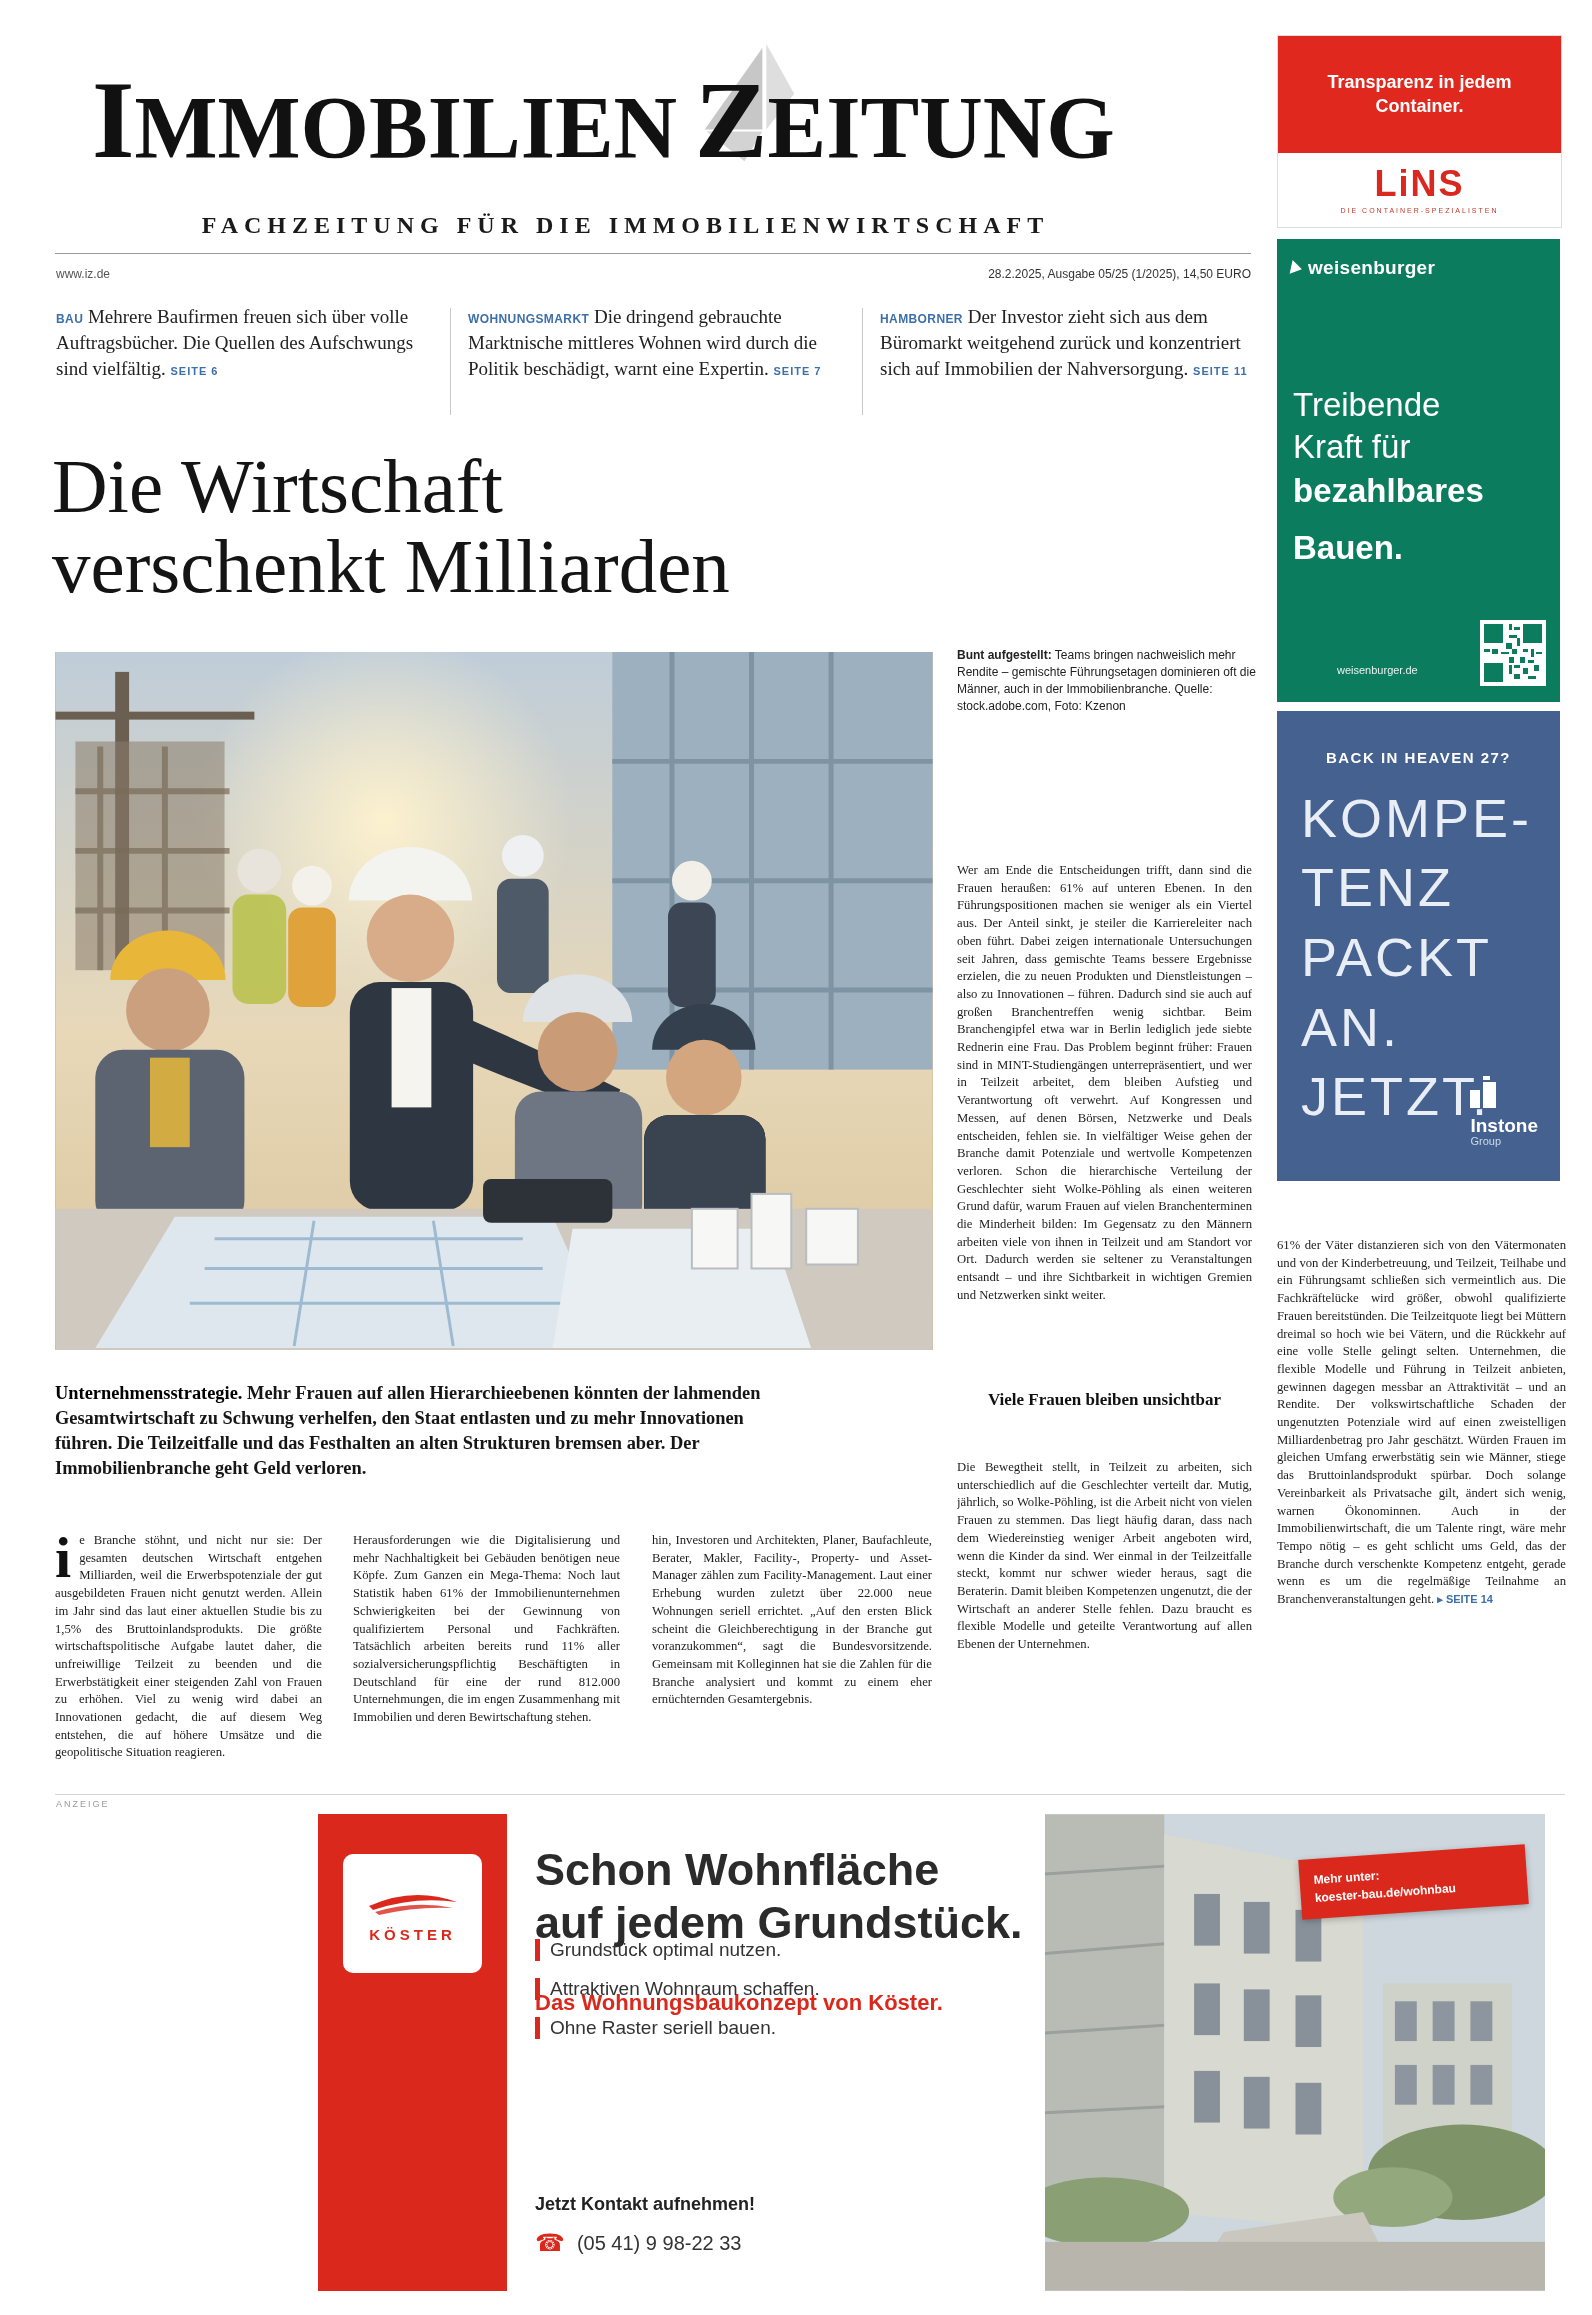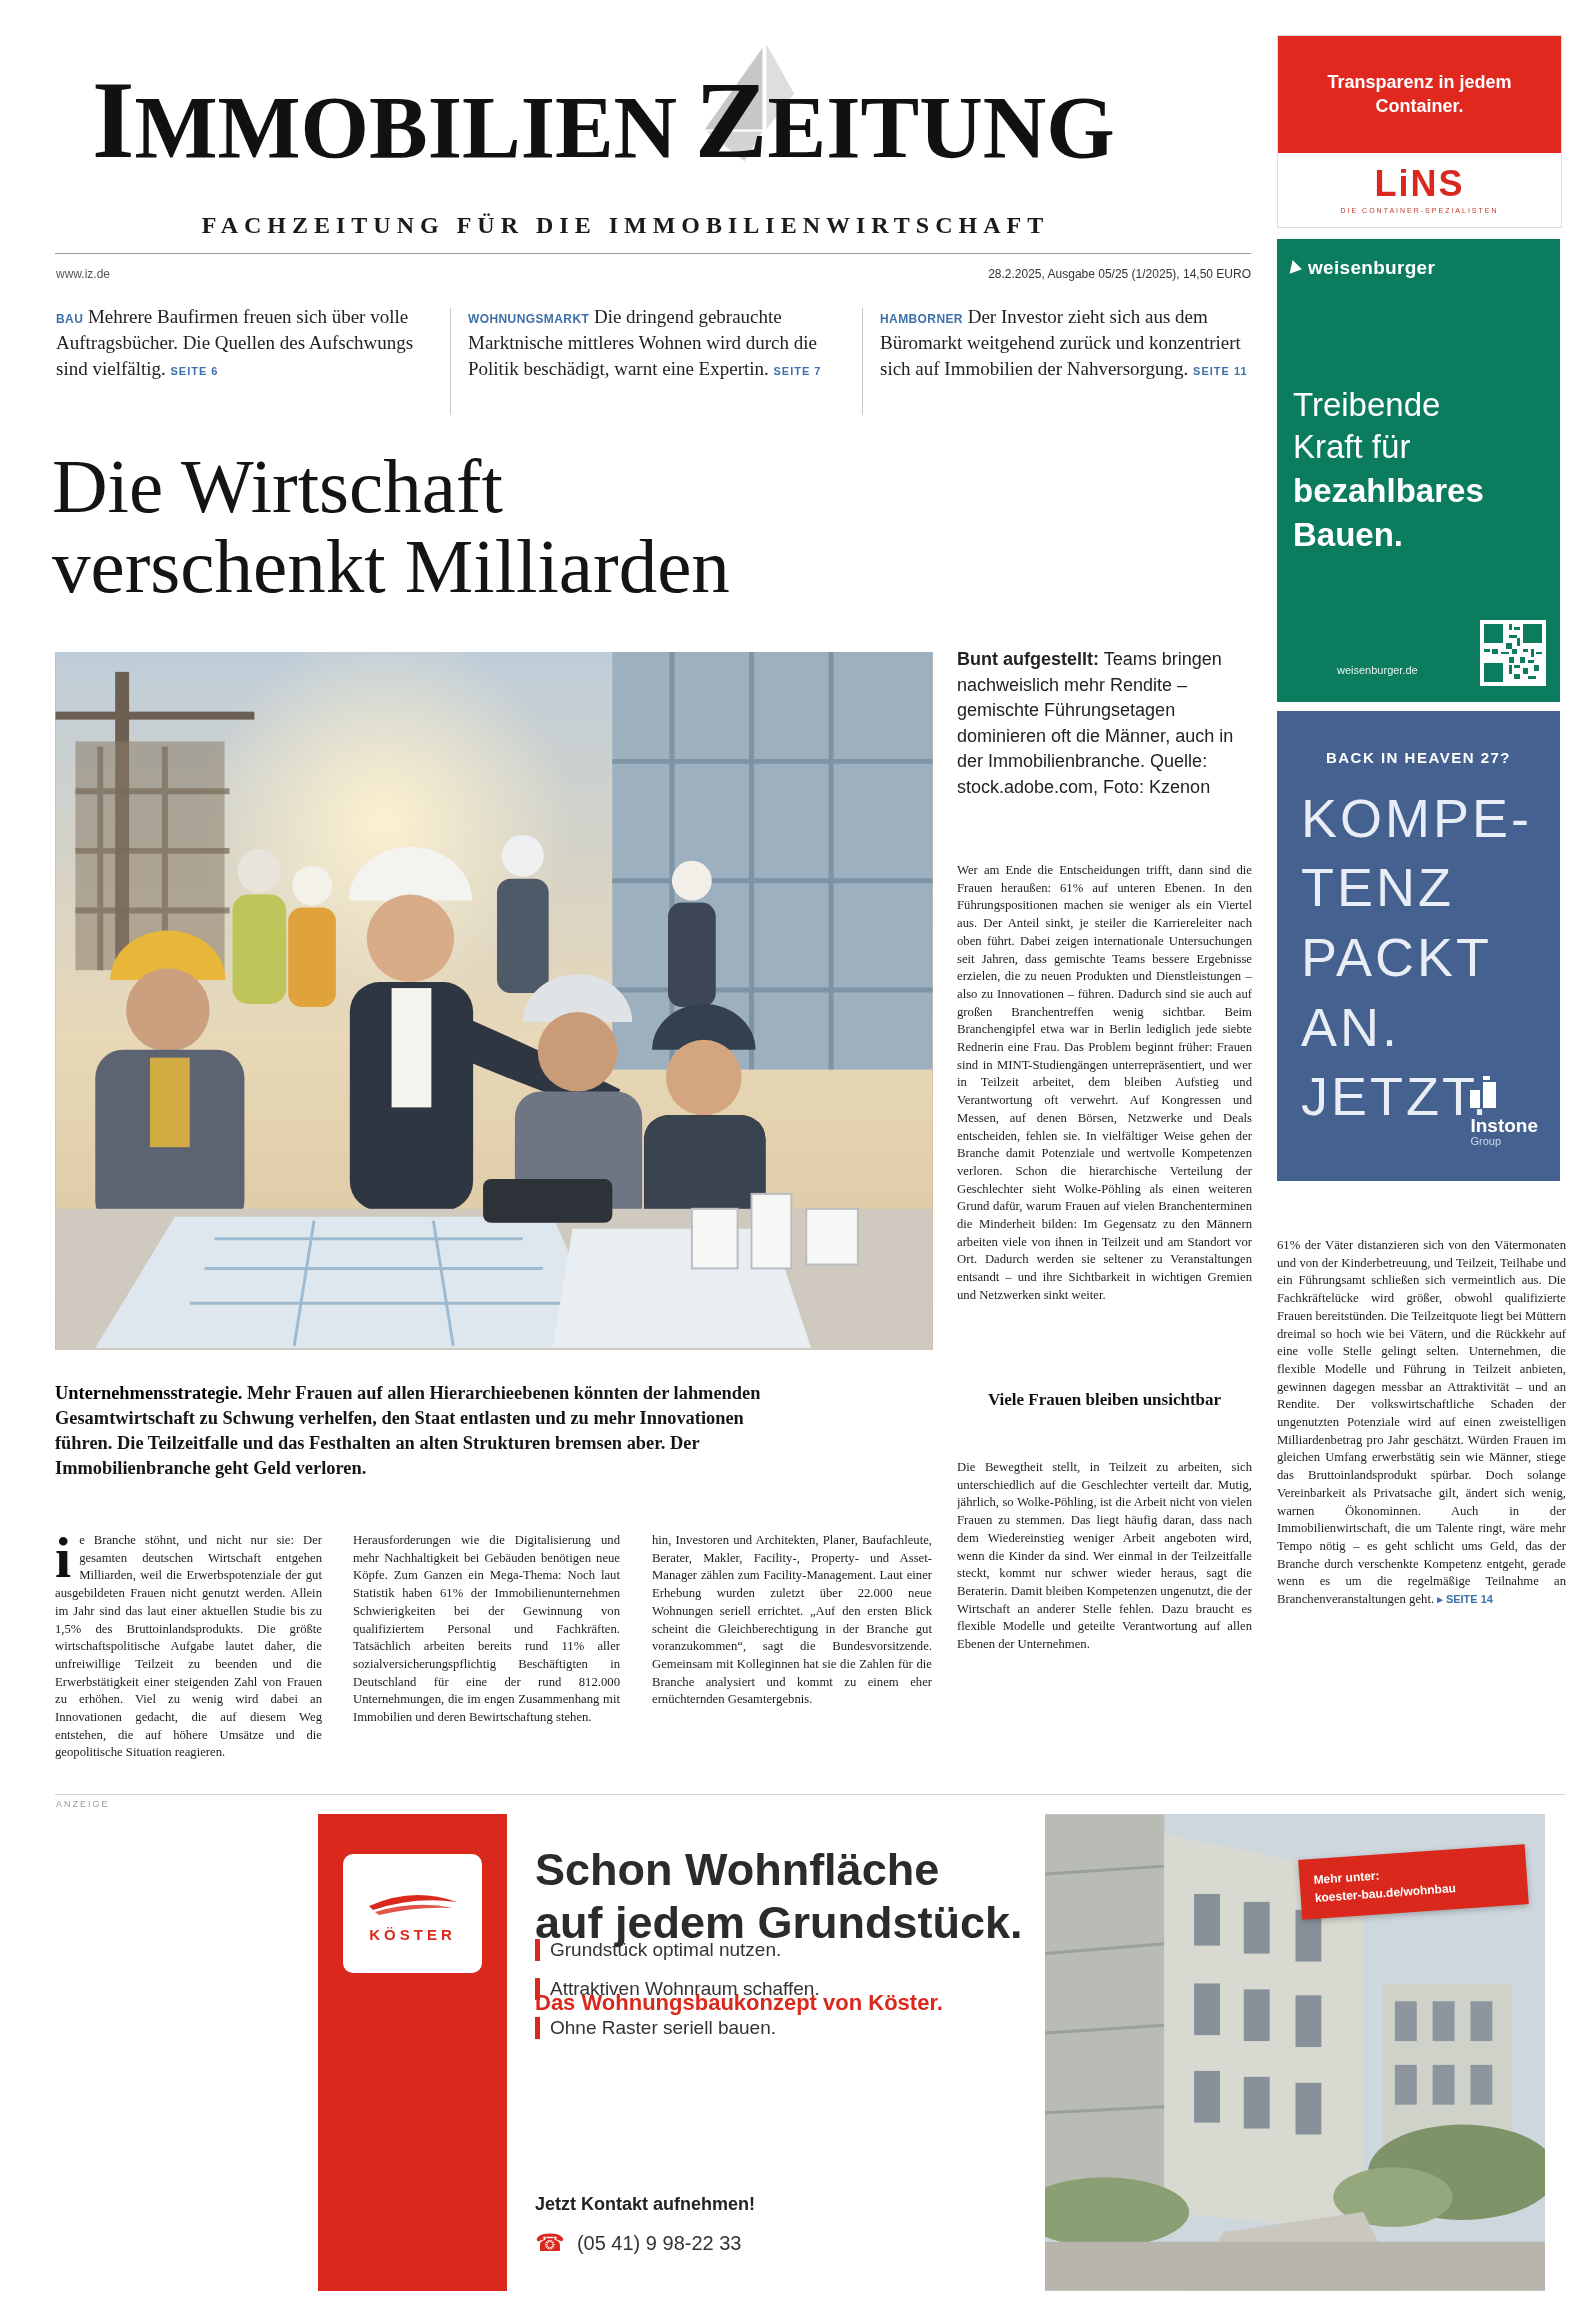--- a/index.html
+++ b/index.html
@@ -28,21 +28,21 @@
   .tz1{left:56px;} .tz2{left:468px;} .tz3{left:880px;}
   .tdiv{top:308px;width:0;height:107px;border-left:1px solid #c9c9c9;}
   .td1{left:450px;} .td2{left:862px;}
 
   
   .headline{left:52px;top:446px;width:995px;font-size:77px;line-height:1.04;font-weight:400;color:#141414;}
 
   
   .photo{left:55px;top:652px;width:878px;height:698px;overflow:hidden;background:#cbb894;}
   .caption{left:957px;top:647px;width:299px;font-family:"Liberation Sans",sans-serif;
-    font-size:18px;line-height:1.42;color:#222;}
+    font-size:12px;line-height:1.42;color:#222;}
   .caption b{font-weight:700;}
 
   
   .coltext{font-size:12.7px;line-height:17.7px;text-align:justify;color:#1c1c1c;overflow:hidden;}
   .colA1{left:957px;top:862px;width:295px;height:519px;}
   .subhead{left:957px;top:1389px;width:295px;text-align:center;font-weight:700;font-size:17px;line-height:1.3;color:#111;}
   .colA2{left:957px;top:1459px;width:295px;height:299px;}
   .colB{left:1277px;top:1237px;width:289px;height:521px;}
   .jump{color:#3d6fa8;font-family:"Liberation Sans",sans-serif;font-size:11px;font-weight:700;white-space:nowrap;}
 
@@ -270,21 +270,21 @@
   </div>
 
   <div class="abs ad-weis">
     <div class="weis-brandrow">
       <div class="weis-flag"></div>
       <div class="weis-brand">weisenburger</div>
     </div>
     <div class="weis-line weis-light" style="top:149px;">Treibende</div>
     <div class="weis-line weis-light" style="top:191px;">Kraft für</div>
     <div class="weis-line weis-bold" style="top:235px;">bezahlbares</div>
-    <div class="weis-line weis-bold" style="top:279px;">Bauen.</div>
+    <div class="weis-line weis-bold" style="top:292px;">Bauen.</div>
     <div class="weis-url">weisenburger.de</div>
     <div class="weis-qr">
       <svg width="58" height="58" viewBox="0 0 21 21" shape-rendering="crispEdges">
         <rect width="21" height="21" fill="#fff"></rect>
         <path fill="#0c7c5f" d="M0 0h7v7H0zM14 0h7v7h-7zM0 14h7v7H0zM2 2h3v3H2zM16 2h3v3h-3zM2 16h3v3H2zM9 0h1v2H9zM11 1h2v1h-2zM9 4h3v1H9zM12 5h1v3h-1zM8 7h2v2H8zM0 9h2v1H0zM3 9h2v2H3zM6 10h3v1H6zM10 9h2v2h-2zM14 9h2v1h-2zM17 9h1v3h-1zM19 10h2v1h-2zM9 12h2v2H9zM13 12h2v2h-2zM16 13h2v1h-2zM9 15h1v3H9zM11 15h2v1h-2zM14 16h2v2h-2zM18 15h2v2h-2zM11 18h2v2h-2zM16 19h3v1h-3z"></path>
       </svg>
     </div>
   </div>
 
   <div class="abs ad-instone">

